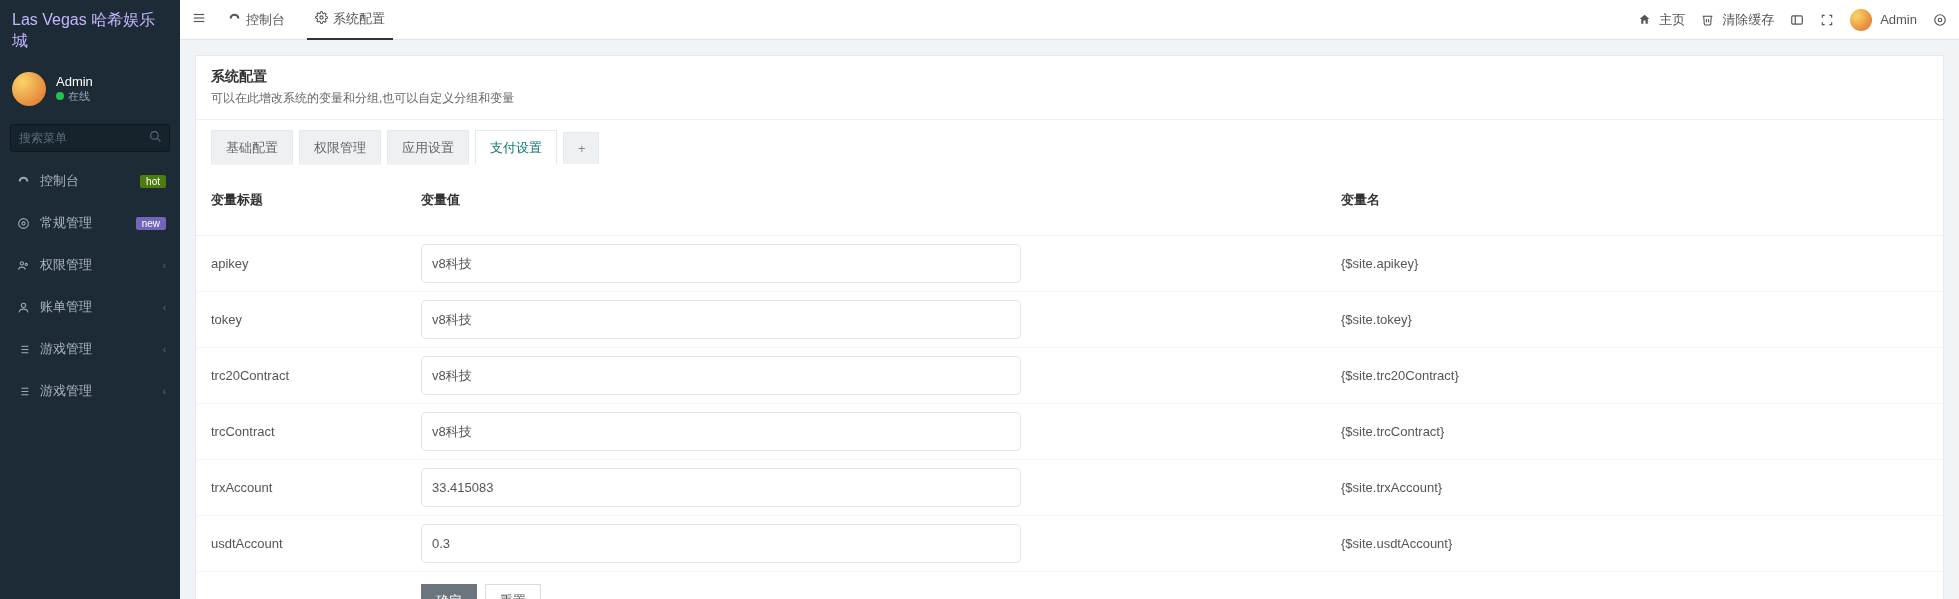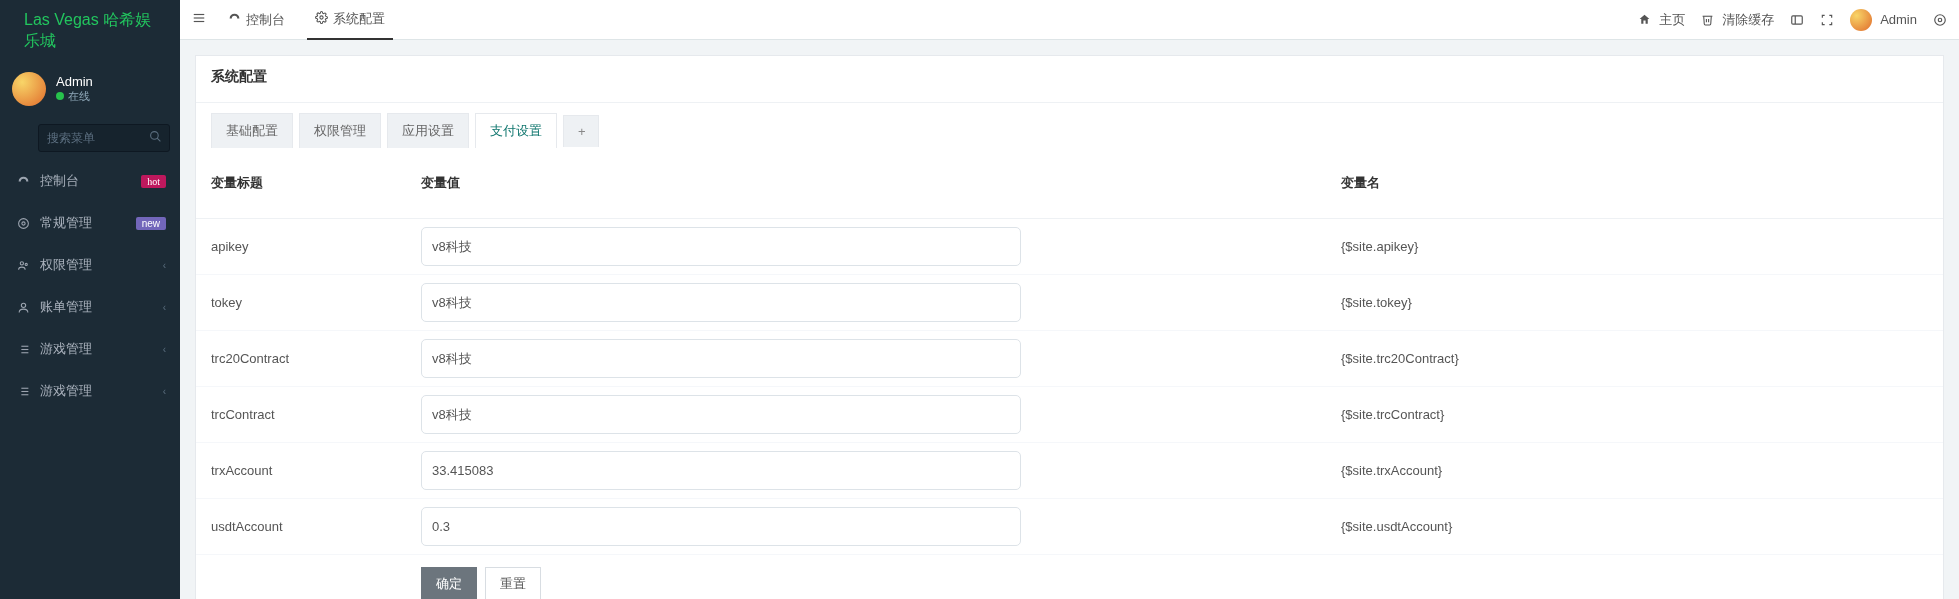--- a/index.html
+++ b/index.html
@@ -1,38 +1,38 @@
 <!DOCTYPE html>
 <html><head>
 <meta charset="utf-8">
 <style>
 * { margin: 0; padding: 0; box-sizing: border-box; }
 body { font-family: -apple-system, "Helvetica Neue", Arial, sans-serif; font-size: 13px; color: #333; background: #f1f4f6; }
 .wrapper { display: flex; min-height: 100vh; }
 
 
 .sidebar { width: 180px; background: #1c2b36; color: #aab2bd; flex-shrink: 0; }
-.brand { color: #22c55e; font-size: 16px; padding: 10px 24px; }
+.brand { color: #c4b5fd; font-size: 16px; padding: 10px 12px; }
 .user-block { display: flex; align-items: center; padding: 10px 12px; }
 .avatar { width: 34px; height: 34px; border-radius: 50%; background: radial-gradient(circle at 30% 30%, #f8d568, #e06b2b); margin-right: 10px; flex-shrink:0;}
 .user-name { color:#fff; font-size:13px; }
 .user-status { font-size:11px; color:#8ea7b8; }
 .status-dot { display:inline-block; width:8px; height:8px; border-radius:50%; background:#27c24c; margin-right:4px; }
-.search-row { padding: 8px 10px; position:relative;margin-left:28px; }
+.search-row { padding: 8px 10px; position:relative; }
 .search-input { width:100%; padding:6px 28px 6px 8px; background:#16232d; border:1px solid #0e1822; color:#aab2bd; border-radius:3px; font-size:12px; }
 .search-input::placeholder { color:#5b6e7f; }
 .search-icon { position:absolute; right:18px; top:50%; transform:translateY(-50%); color:#5b6e7f; font-size:12px; }
 
 .nav { list-style:none; }
 .nav li { display:flex; align-items:center; padding:12px 14px; color:#aab2bd; cursor:pointer; position:relative; }
 .nav li .nicon { width:18px; display:inline-flex; justify-content:center; margin-right:8px; font-size:12px; opacity:0.9;}
 .nav li .label { flex:1; font-size:13px;}
 .nav li .chev { font-size:10px; color:#5b6e7f; }
 .badge { font-size:10px; padding:1px 6px; border-radius:2px; color:#fff; }
-.badge-hot { background:#be185d;font-family:Liberation Serif, serif; }
+.badge-hot { background:#4d7c0f; }
 .badge-new { background:#7266ba; }
 
 
 .main { flex:1; background:#f1f4f6; }
 .topbar { background:#fff; border-bottom:1px solid #dee5e7; display:flex; align-items:center; height:40px; padding:0 12px; }
 .tb-left { display:flex; align-items:center; gap:14px; }
 .tb-left .bars { font-size:14px; color:#555; cursor:pointer;}
 .tab-link { display:flex; align-items:center; gap:5px; color:#555; padding:0 8px; height:40px; cursor:pointer; font-size:13px;}
 .tab-link.active { border-bottom:2px solid #333; }
 .tb-right { margin-left:auto; display:flex; align-items:center; gap:16px; color:#555; font-size:13px;}
@@ -229,20 +229,21 @@
               <circle cx="12" cy="12" r="3"></circle>
               <circle cx="12" cy="12" r="9"></circle>
             </svg>
         </span>
       </div>
     </div>
 
     <div class="panel">
       <div class="panel-head">
         <div class="panel-title">系统配置</div>
+        <div class="panel-desc">可以在此增改系统的变量和分组,也可以自定义分组和变量</div>
       </div>
 
       <div class="tabs">
         <div class="tab">基础配置</div>
         <div class="tab">权限管理</div>
         <div class="tab">应用设置</div>
         <div class="tab active">支付设置</div>
         <div class="tab plus">+</div>
       </div>
 

